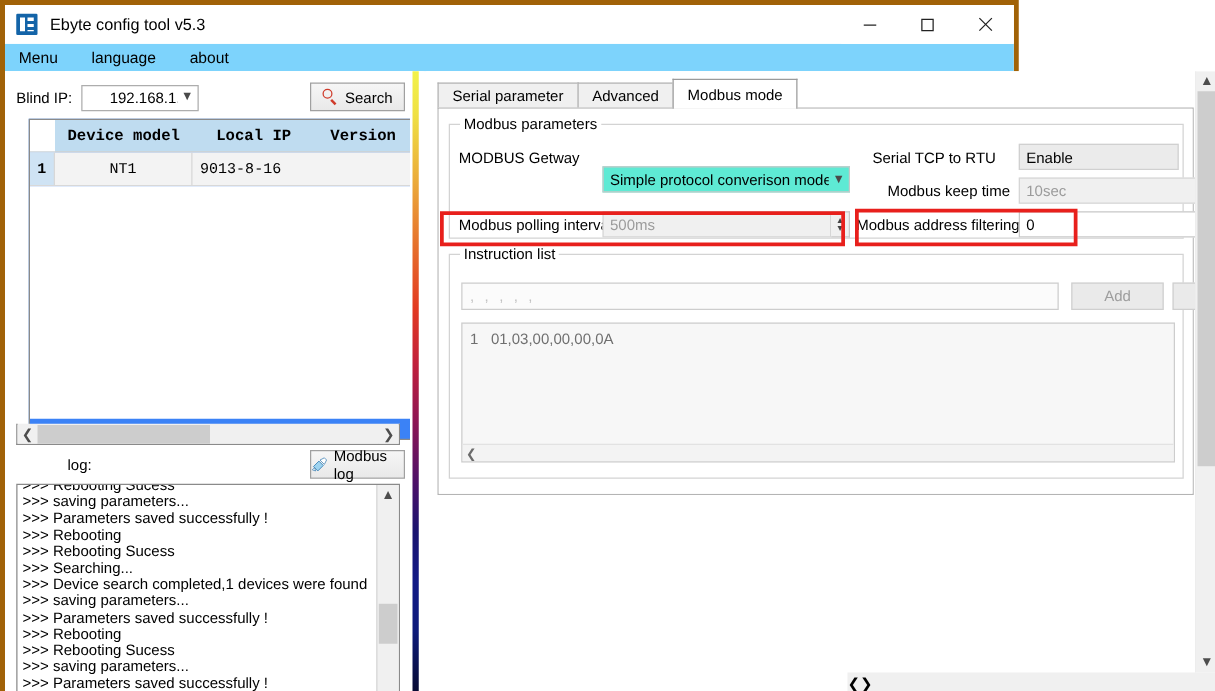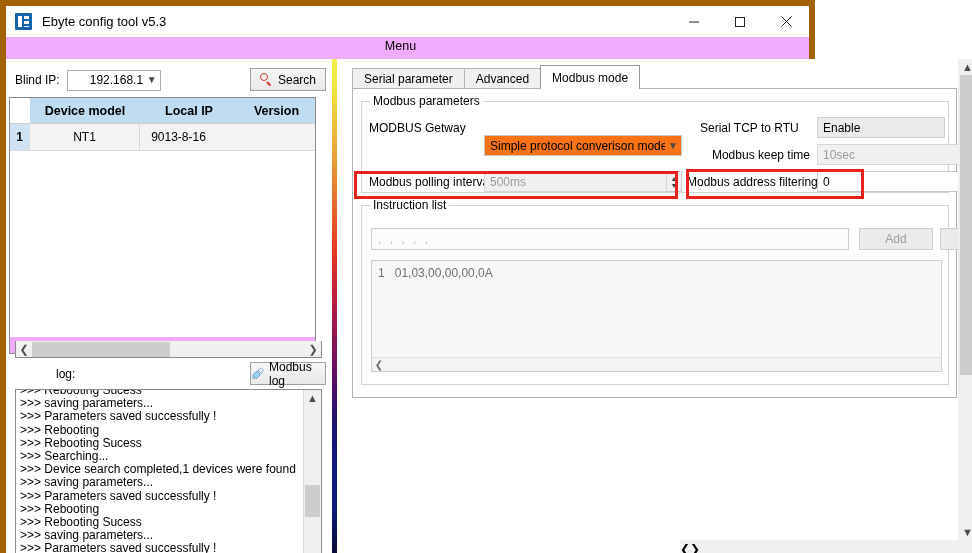--- a/index.html
+++ b/index.html
@@ -14,21 +14,21 @@
     font-family: "Liberation Sans", sans-serif;
     font-size: 12px;
     color: #000000;
     position: relative;
   }
   .app {
     width: 815px;
     height: 553px;
     position: relative;
     background: #ffffff;
-    border: 6px solid #a16207;
+    border: 4px solid #a16207;
     box-sizing: border-box;
   }
 
   
   .titlebar {
     height: 31px;
     display: flex;
     align-items: center;
     background: #ffffff;
     position: relative;
@@ -75,23 +75,22 @@
     background: #ffffff;
   }
   .win-btn svg { display: block; }
 
   
   .menubar {
     height: 22px;
     display: flex;
     align-items: center;
     padding-left: 9px;
-    background: #f0abfc;
+    background: #7dd3fc;
     font-size: 12.5px;
-    flex-direction: column;
   }
   .menu-item {
     padding: 2px 11px 2px 2px;
     margin-right: 14px;
     white-space: nowrap;
   }
 
   
   .body-area {
     position: absolute;
@@ -180,27 +179,28 @@
     left: 7px; top: 8px;
     width: 5px; height: 1.8px;
     background: #cf3a2a;
     transform: rotate(45deg);
     transform-origin: left center;
   }
 
   
   .dev-table-wrap {
     position: absolute;
-    left: 3px; top: 38px;
+    left: 19px; top: 38px;
     width: 307px;
     height: 257px;
     border: 1px solid #8a8a8a;
-    background: #f0abfc;
+    background: #3b82f6;
     box-sizing: border-box;
     overflow: hidden;
+    font-family: Liberation Mono, monospace;
   }
   .dev-header {
     display: flex;
     height: 25px;
     background: #bfdcf0;
     font-weight: bold;
     font-size: 12.5px;
     border-bottom: 1px solid #cfcfcf;
   }
   .dev-header .cell {
@@ -455,21 +455,21 @@
     overflow: hidden;
     white-space: nowrap;
   }
   .fld-input.disabled {
     background: #f0f0f0;
     color: #9b9b9b;
     border-color: #d6d6d6;
   }
   .fld-combo {
     border: 1px solid #c8c8c8;
-    background: #f97316;
+    background: #5eead4;
     height: 21px;
     box-sizing: border-box;
     display: flex;
     align-items: center;
     font-size: 12px;
     margin-top: 36px;
   }
   .fld-combo .cv { flex: 1; padding-left: 5px; white-space: nowrap; overflow: hidden;}
   .spinner {
     width: 15px; height: 21px;

